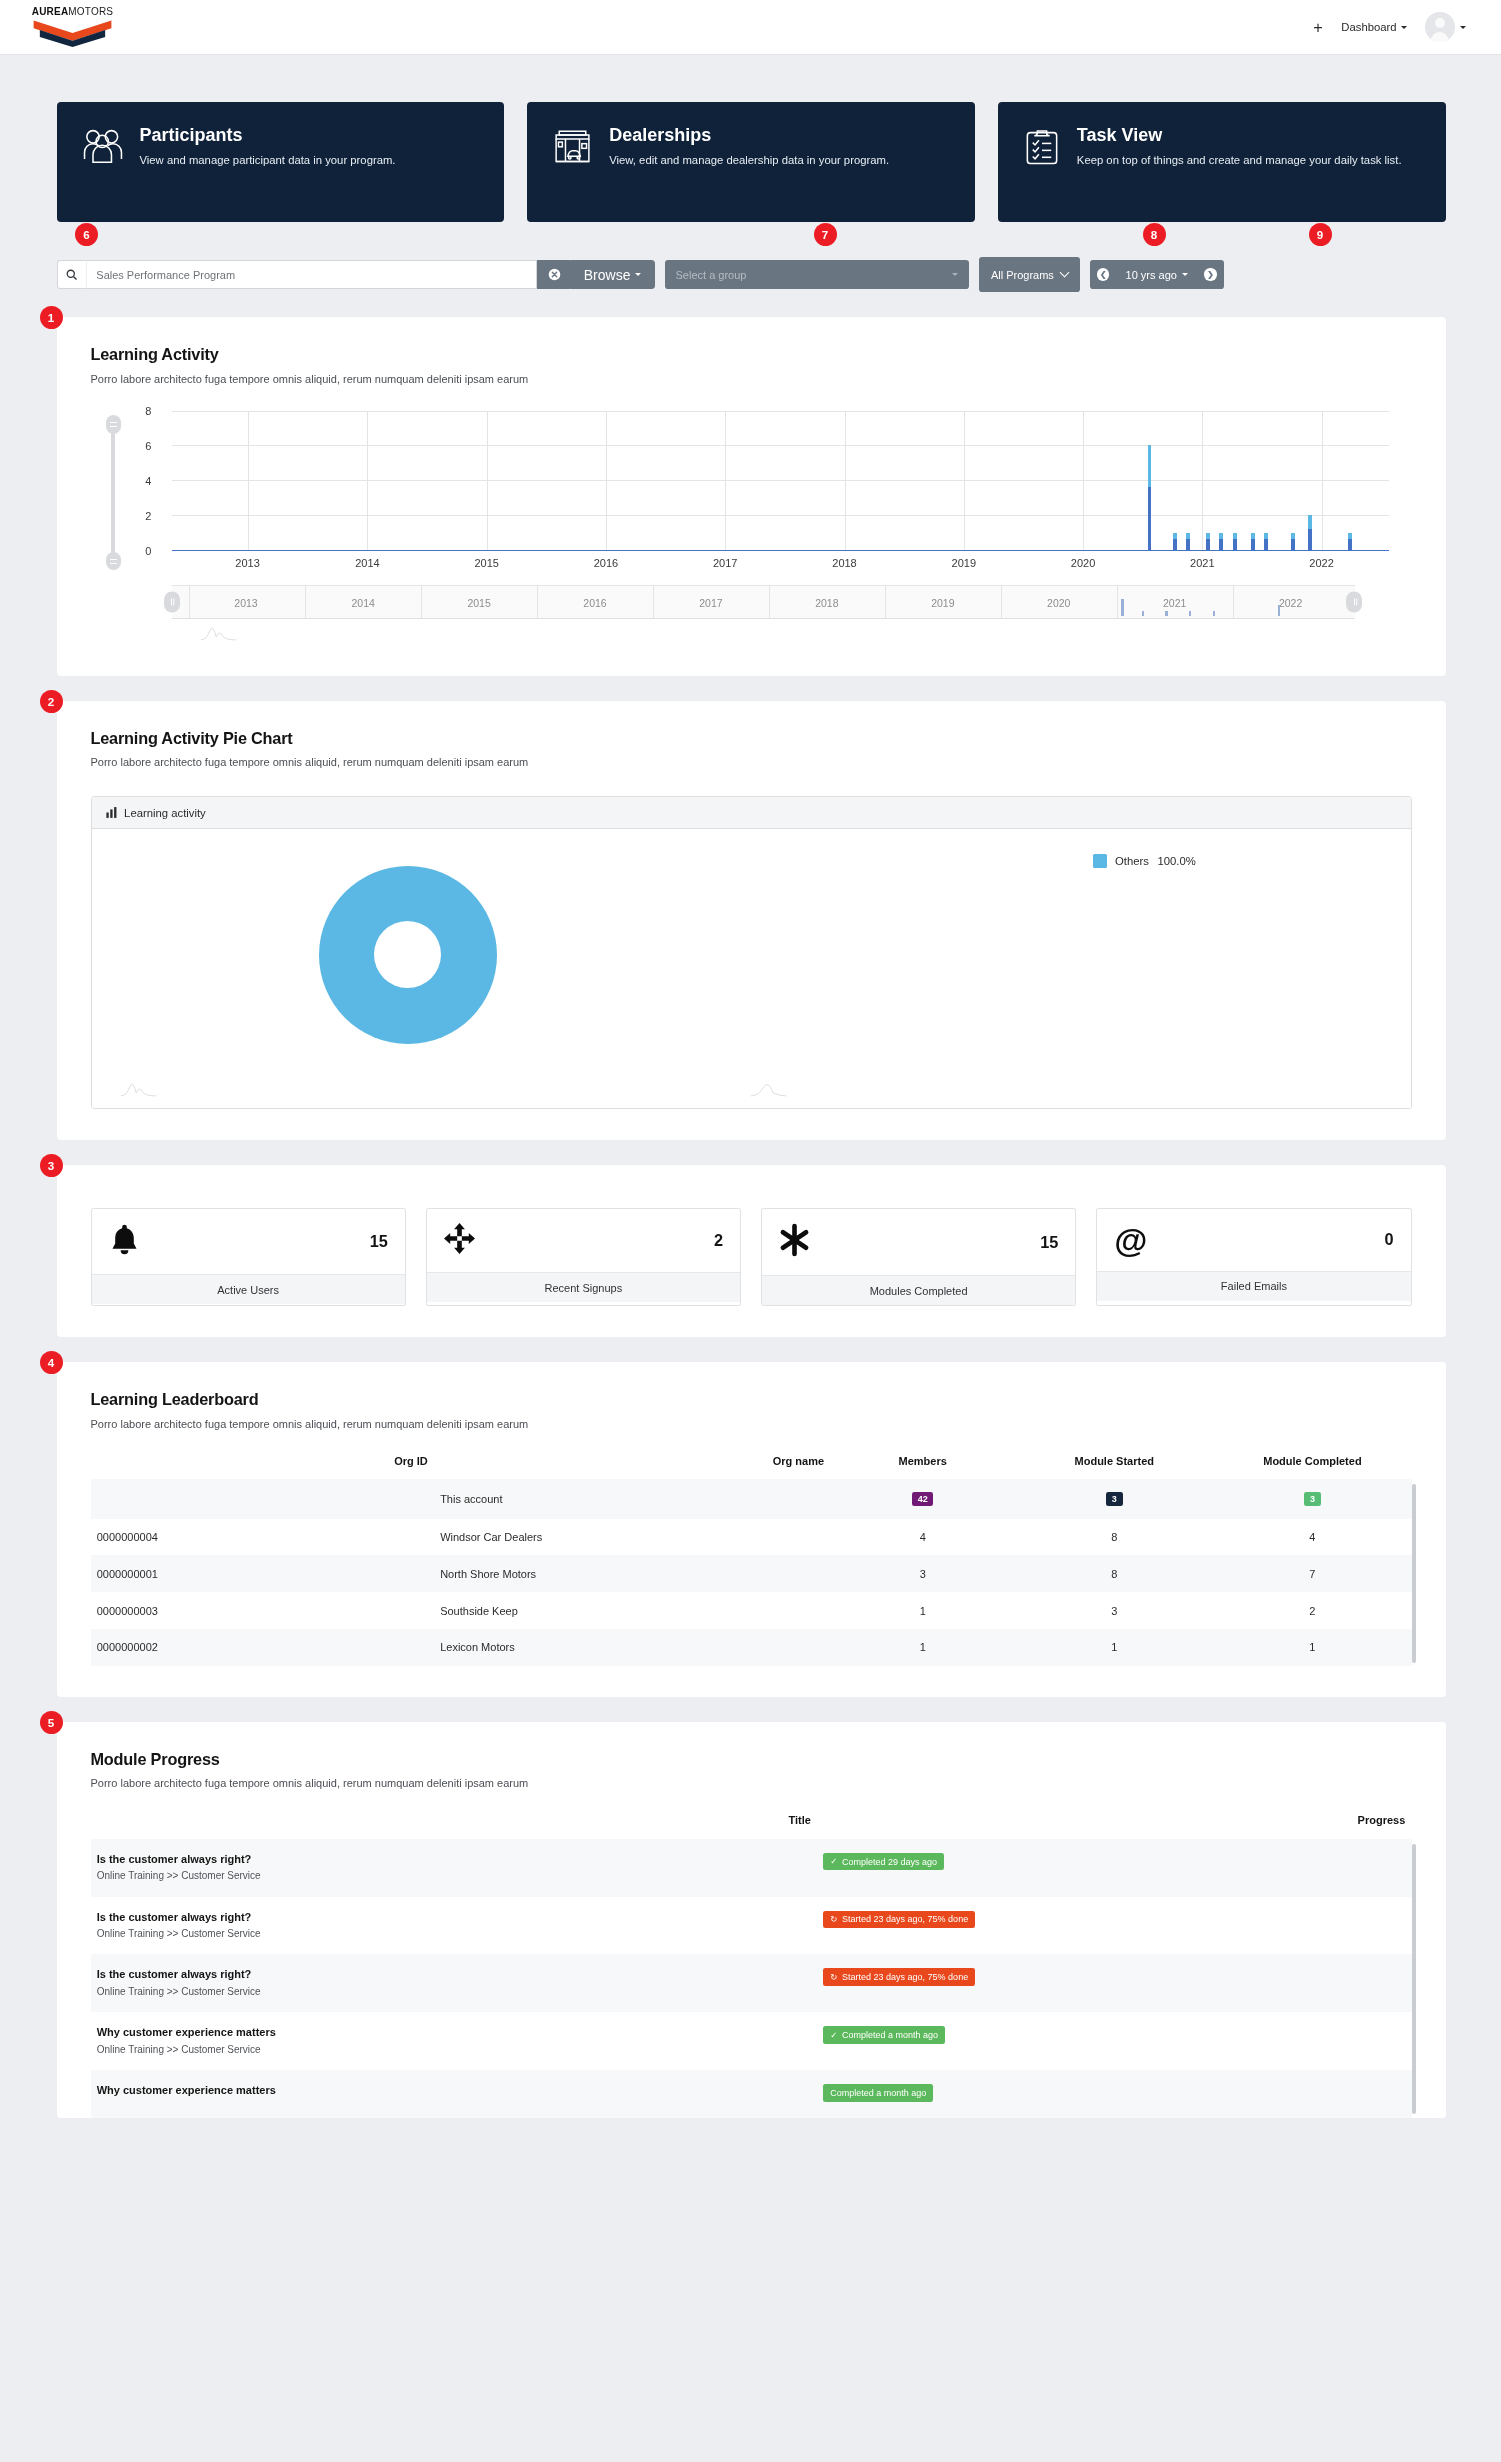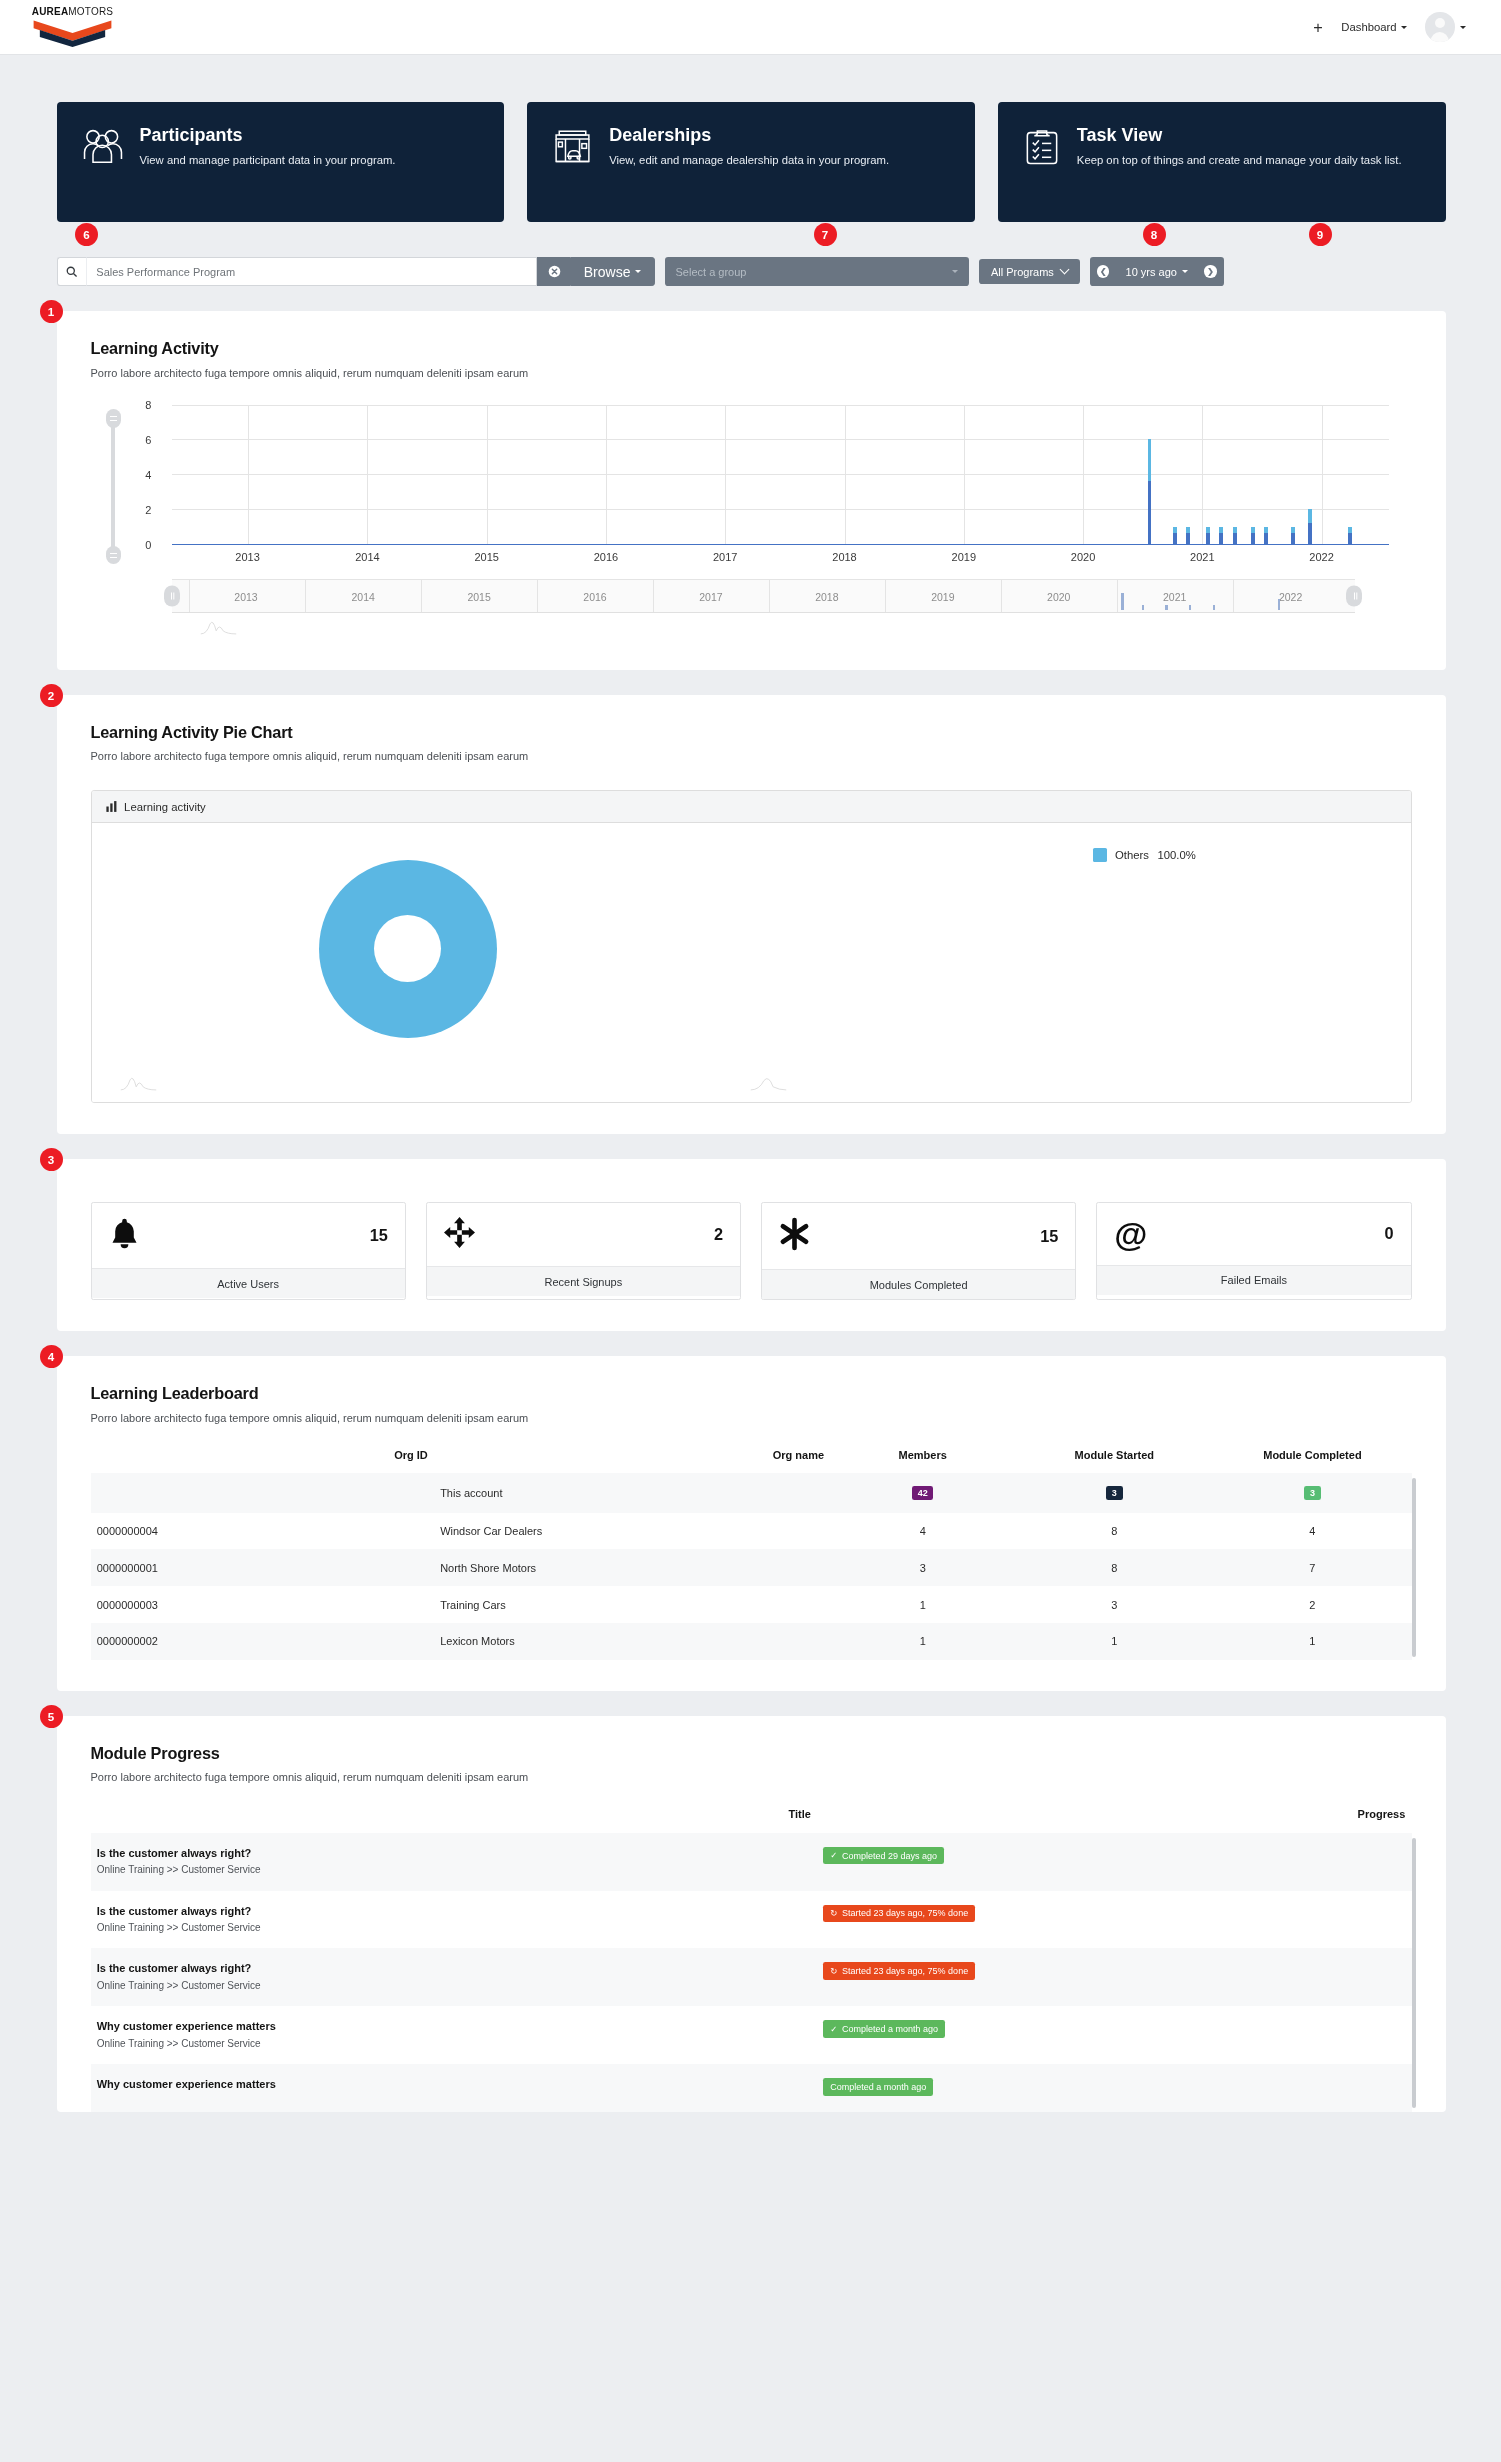--- a/index.html
+++ b/index.html
@@ -97,21 +97,21 @@
     display:flex;align-items:center; gap:4.7px; border-radius: 0 3.1px 3.1px 0; cursor:pointer;
     border:0.8px solid #6a7582;
   }
   .caret-w { width:0;height:0;border-left:3.1px solid transparent;border-right:3.1px solid transparent;border-top:3.9px solid #fff;display:inline-block;}
   .group-select {
     flex: 0 0 304px; height: 29px; background:#6a7582; border-radius:3.1px; color:#b4bcc4;
     font-size:11px; display:flex; align-items:center; padding: 0 11px; cursor:pointer;
   }
   .group-select .gs-caret { margin-left:auto; width:0;height:0;border-left:3.1px solid transparent;border-right:3.1px solid transparent;border-top:3.9px solid #aab2bb;}
   .programs-btn {
-    height: 25px; background:#6a7582; border-radius:3.1px; color:#fff; font-size:11px;
+    height: 35px; background:#6a7582; border-radius:3.1px; color:#fff; font-size:11px;
     display:flex;align-items:center; gap:7px; padding: 0 12.4px; cursor:pointer;
   }
   .chev-down {
     width: 7px; height: 7px; border-right: 1.7px solid #fff; border-bottom: 1.7px solid #fff;
     transform: rotate(45deg); margin-top:-3.1px;
   }
   .date-group { display:flex; height:29px; border-radius:3.1px; overflow:hidden; }
   .date-nav {
     width: 26px; background:#6a7582; display:flex;align-items:center;justify-content:center;cursor:pointer;
   }
@@ -623,21 +623,21 @@
           </tr>
           <tr>
             <td>0000000001</td>
             <td>North Shore Motors</td>
             <td class="c-center">3</td>
             <td class="c-center">8</td>
             <td class="c-center">7</td>
           </tr>
           <tr>
             <td>0000000003</td>
-            <td>Training Cars</td>
+            <td>Southside Keep</td>
             <td class="c-center">1</td>
             <td class="c-center">3</td>
             <td class="c-center">2</td>
           </tr>
           <tr>
             <td>0000000002</td>
             <td>Lexicon Motors</td>
             <td class="c-center">1</td>
             <td class="c-center">1</td>
             <td class="c-center">1</td>

